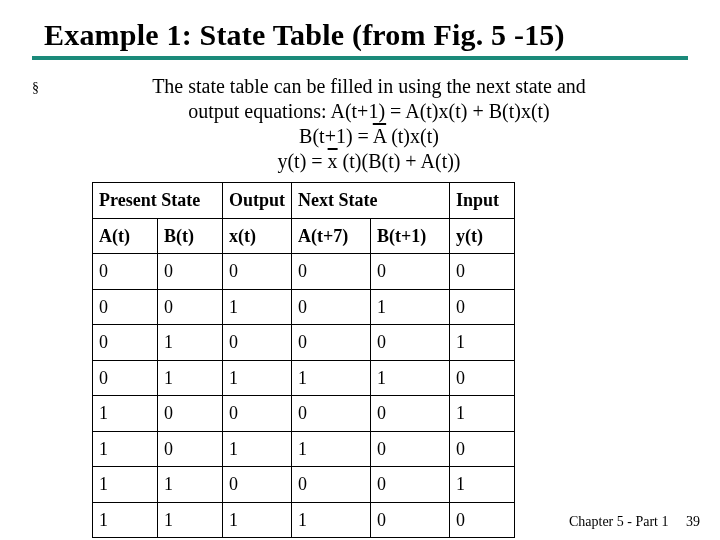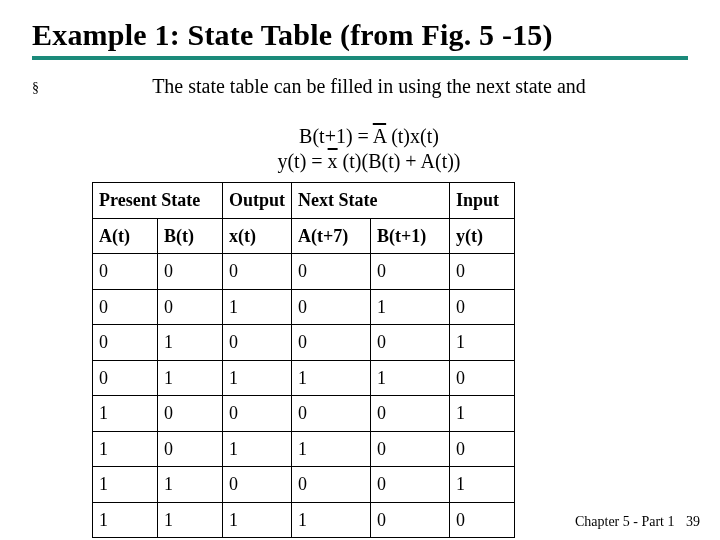--- a/index.html
+++ b/index.html
@@ -12,21 +12,21 @@
     color: #000;
     position: relative;
     overflow: hidden;
   }
   .slide {
     padding: 18px 32px 0 32px;
   }
   .title {
     font-size: 30px;
     font-weight: bold;
-    margin: 0 0 4px 0;
+    margin: 0 0 4px 12px;
     letter-spacing: 0.2px;
   }
   .rule {
     border: 0;
     border-top: 4px solid #1b8a7a;
     margin: 2px 0 14px 0;
   }
   .body {
     font-size: 20px;
     line-height: 1.25;
@@ -68,36 +68,36 @@
   .col-narrow { width: 52px; border-radius: 11px; }
   .col-wide { width: 66px; }
   .footer {
     position: absolute;
     right: 20px;
     bottom: 10px;
     font-size: 14px;
   }
   .footer .pnum {
     display: inline-block;
-    margin-left: 8px;
+    margin-left: 14px;
   }
 </style>
 </head>
 <body>
 
 <div class="slide">
   <h1 class="title">Example 1: State Table (from Fig. 5 -15)</h1>
   <hr class="rule">
 
   <div class="body">
     <div class="bullet">
       <div class="mark">§</div>
       <div class="text">
         <span>The state table can be filled in using the next state and</span><br>
-        <br>
+        <span>output equations: A(t+1) = A(t)x(t) + B(t)x(t)</span><br>
         <span>B(t+1) = </span><span class="over">A</span><span> (t)x(t)</span><br>
         <span>y(t) = </span><span class="over">x</span><span> (t)(B(t) + A(t))</span>
       </div>
     </div>
 
     <table class="state">
       <thead>
         <tr>
           <th class="group" colspan="2">Present State</th>
           <th class="group">Output</th>

